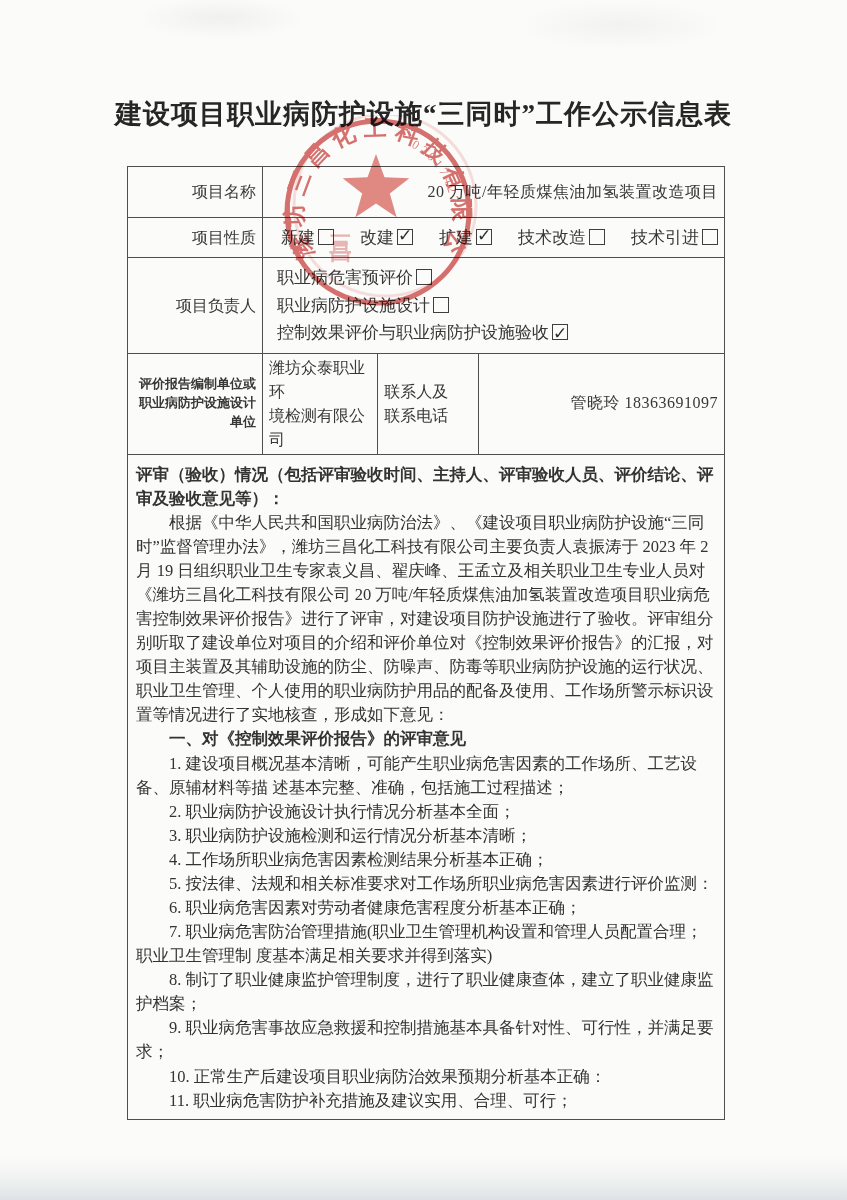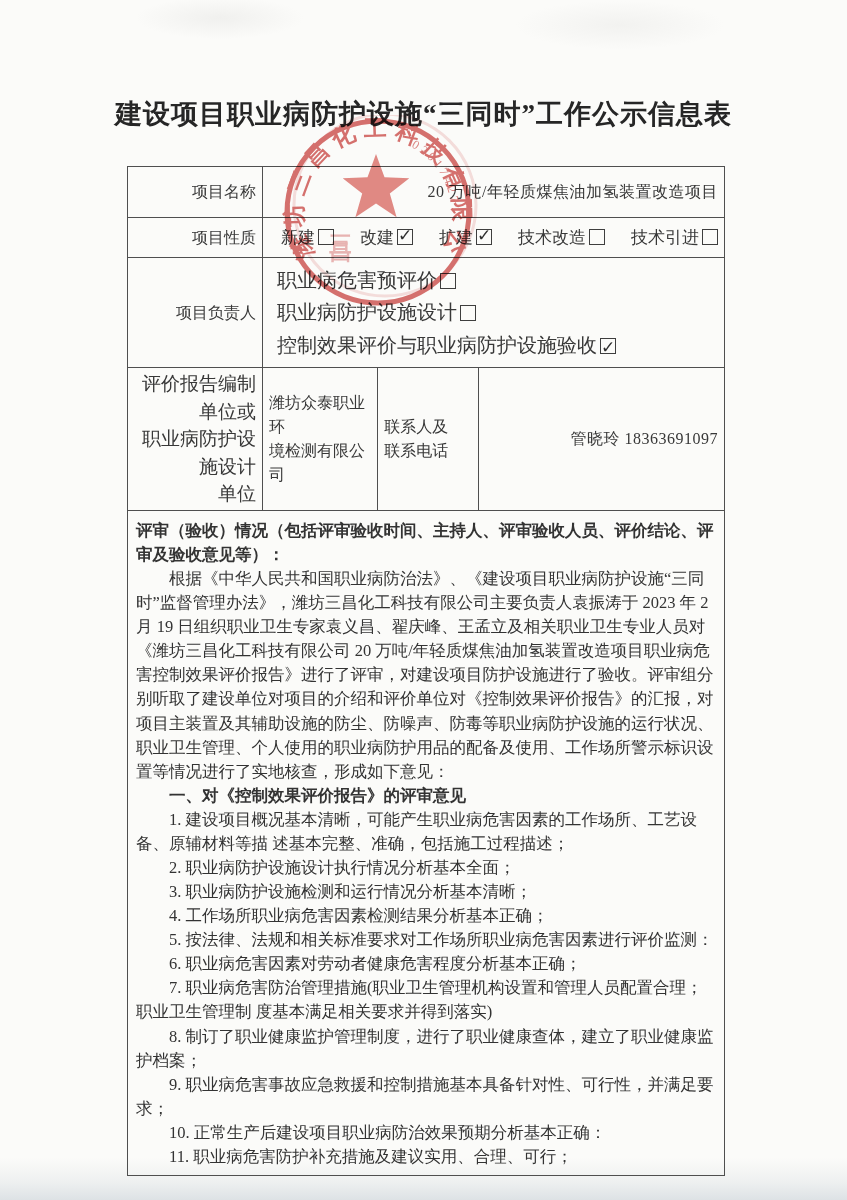--- a/index.html
+++ b/index.html
@@ -44,21 +44,21 @@
     display:inline-block;width:14px;height:14px;
     border:1.5px solid #3e3e3e;vertical-align:-2px;margin-left:3px;
     position:relative;
   }
   .cb[data-checked="true"]::after{
     content:"✓";position:absolute;left:0px;top:-5px;
     font-size:17px;font-weight:bold;color:#2f2f2f;
     font-family:"DejaVu Sans",sans-serif;
   }
   .pubopts{padding:4px 2px 4px 8px;}
-  .pubopts .opt{display:block;line-height:1.62;font-size:20px;}
+  .pubopts .opt{display:block;line-height:1.62;font-size:17px;}
   .review{
     padding:6px 2px 4px 2px;
     font-size:16.5px;line-height:1.46;color:#333;
   }
   .review p{margin:0;}
   .review .b{font-weight:bold;}
   .review .ind{text-indent:2em;}
   
   .seal{
     position:absolute;left:281px;top:115px;width:200px;height:200px;
@@ -106,21 +106,21 @@
       <td class="lbl">项目负责人</td>
       <td colspan="3">
         <div class="pubopts">
           <span class="opt"><span>职业病危害预评价</span><span class="cb" data-checked="false"></span></span>
           <span class="opt"><span>职业病防护设施设计</span><span class="cb" data-checked="false"></span></span>
           <span class="opt"><span>控制效果评价与职业病防护设施验收</span><span class="cb" data-checked="true"></span></span>
         </div>
       </td>
     </tr>
     <tr class="r6">
-      <td class="lbl" style="font-size:19px;">评价报告编制单位或
+      <td class="lbl" style="font-size:13px;font-weight:bold;">评价报告编制单位或
 职业病防护设施设计
 单位</td>
       <td class="pre">潍坊众泰职业环
 境检测有限公司</td>
       <td class="pre">联系人及
 联系电话</td>
       <td class="cval">管晓玲 18363691097</td>
     </tr>
     <tr>
       <td colspan="4">

